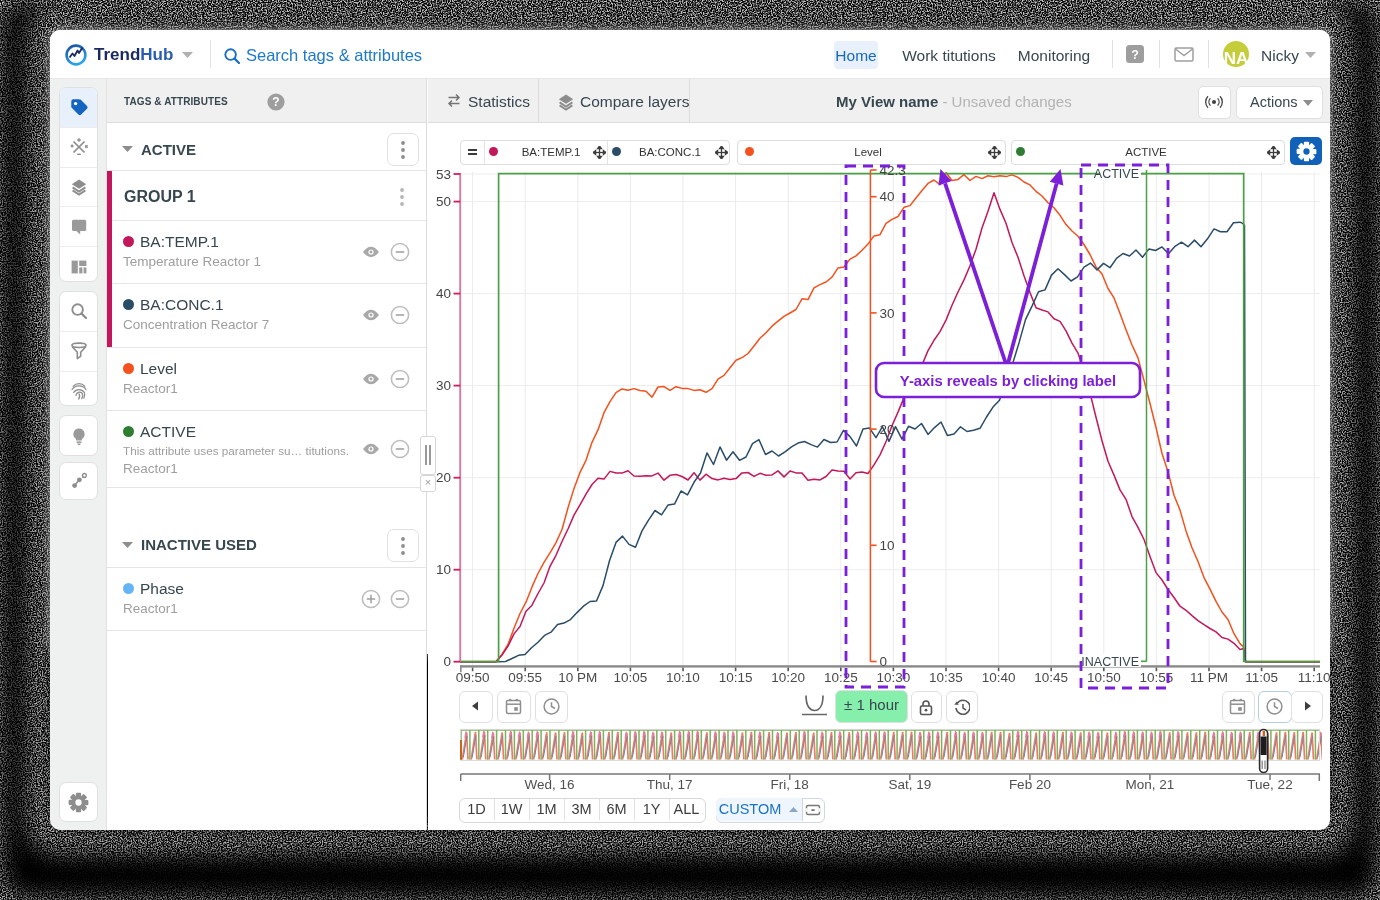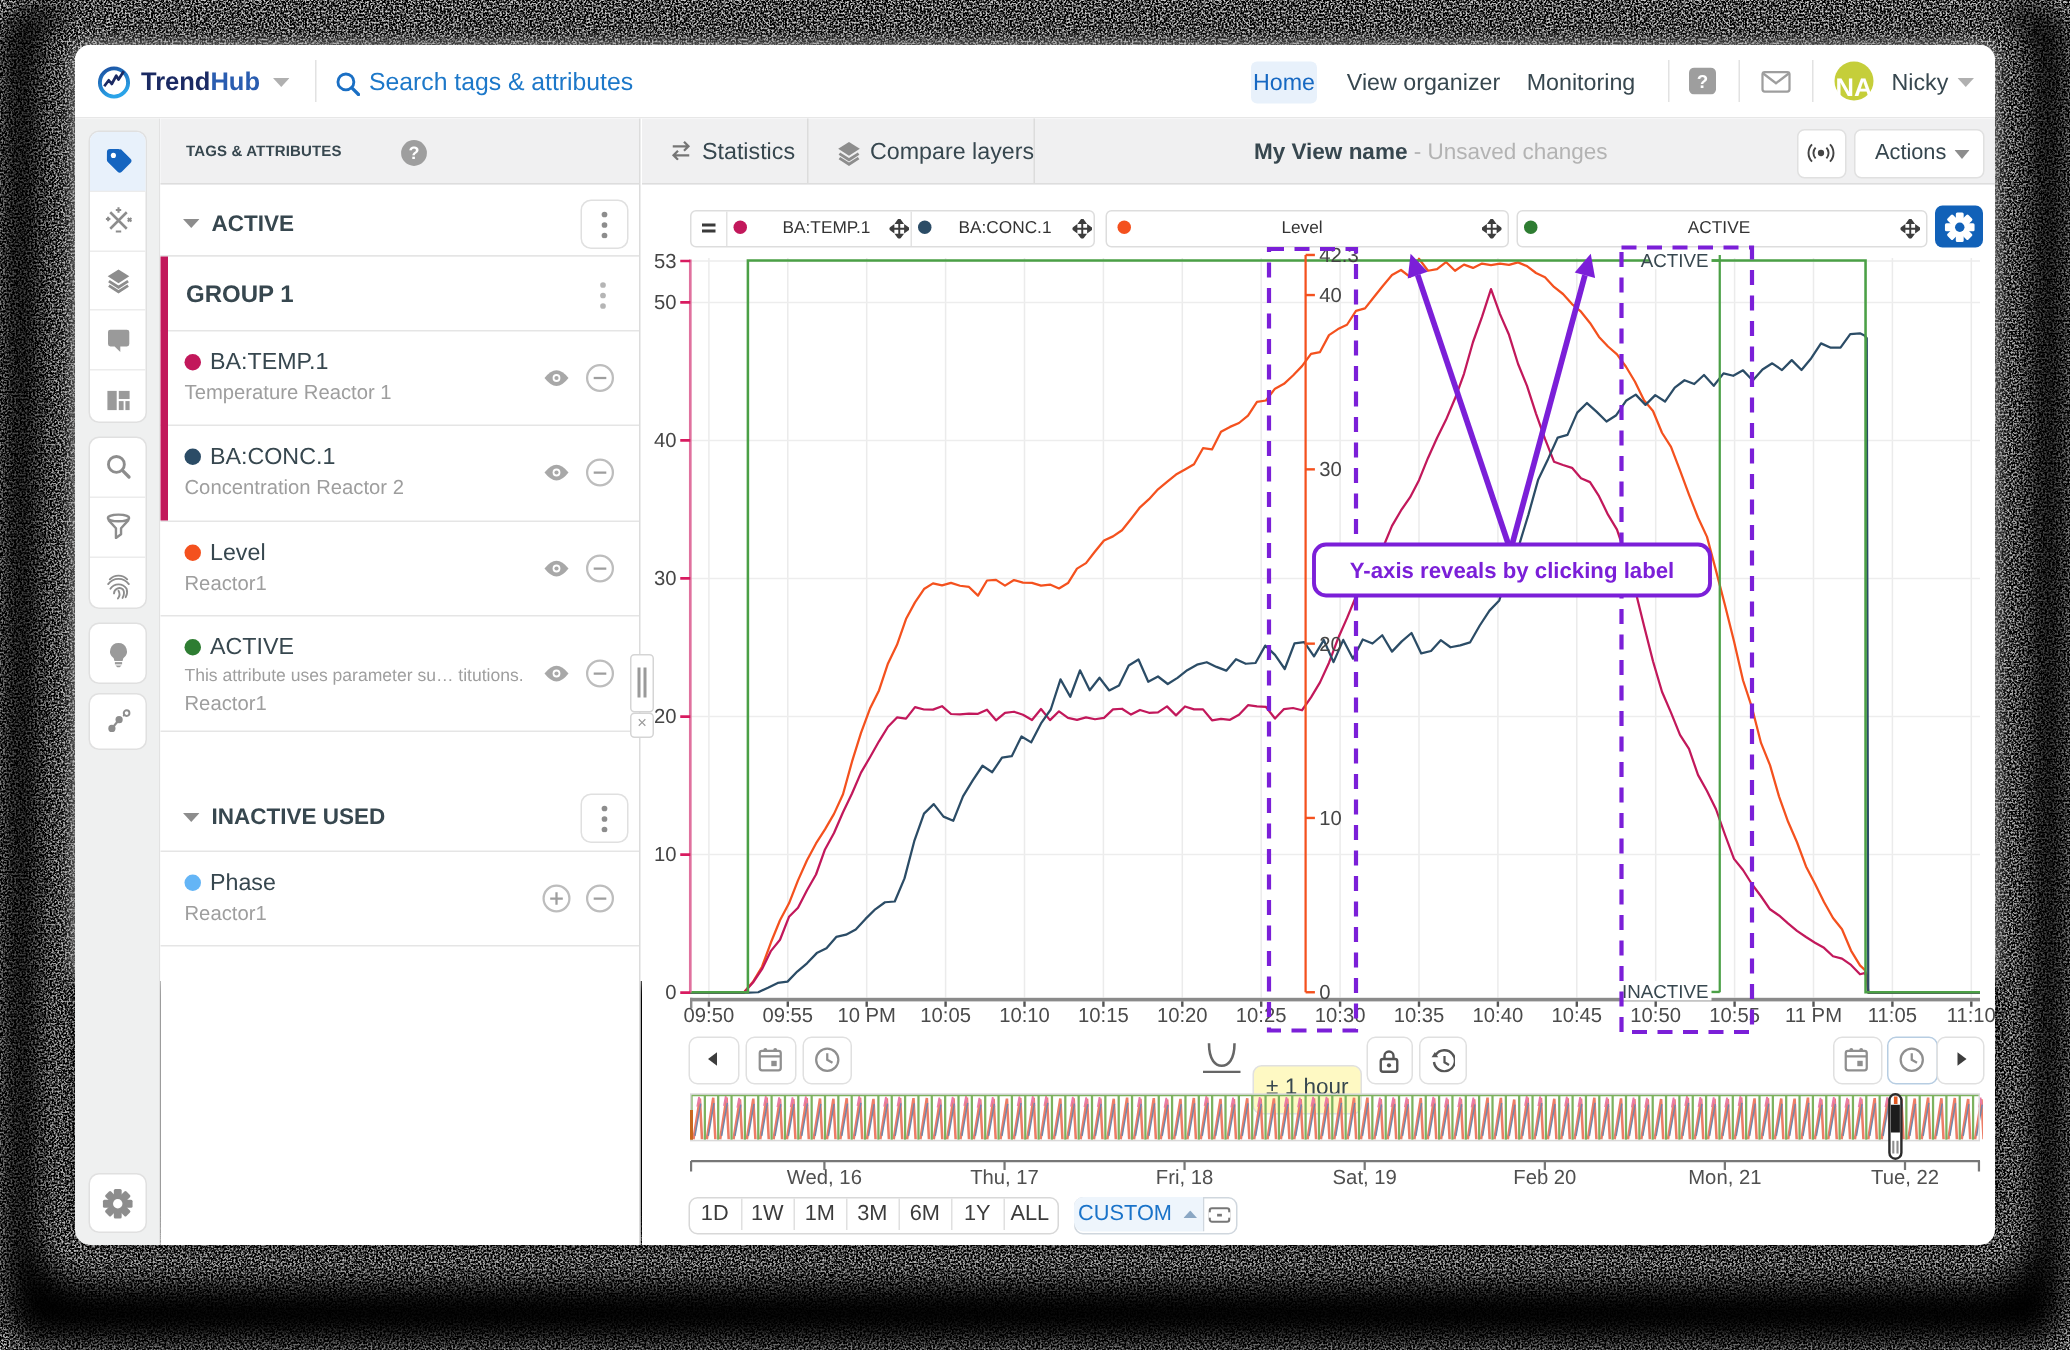--- a/index.html
+++ b/index.html
@@ -60,21 +60,21 @@
 <div class="vsep" style="left:160px;top:10px;height:28px"></div>
 <div class="abs" style="left:172px;top:16px">
         <svg width="18" height="18" viewBox="0 0 18 18" style="">
           <circle cx="8.6" cy="8.6" r="5.3" fill="none" stroke="#1a6fc4" stroke-width="1.9"></circle>
           <line x1="12.6" y1="12.6" x2="17" y2="17" stroke="#1a6fc4" stroke-width="2.2" stroke-linecap="round"></line>
         </svg>
       </div>
 <div class="t" style="left:196px;top:16px;font-size:16.5px;color:#1d78c9;font-weight:normal;">Search tags &amp; attributes</div>
 <div class="abs" style="left:784px;top:11px;width:44px;height:28px;background:#e8f1fb;border-radius:4px"></div>
 <div class="t" style="left:806px;top:17px;transform:translateX(-50%);font-size:15.5px;color:#1668c2;font-weight:normal;">Home</div>
-<div class="t" style="left:899px;top:17px;transform:translateX(-50%);font-size:15.5px;color:#37474f;font-weight:normal;">View organizer</div>
+<div class="t" style="left:899px;top:17px;transform:translateX(-50%);font-size:15.5px;color:#37474f;font-weight:normal;">Work titutions</div>
 <div class="t" style="left:1004px;top:17px;transform:translateX(-50%);font-size:15.5px;color:#37474f;font-weight:normal;">Monitoring</div>
 <div class="vsep" style="left:1062px;top:10px;height:28px"></div>
 <div class="abs" style="left:1076px;top:15px">
         <svg width="18" height="18" viewBox="0 0 18 18" style="">
           <rect x="0" y="0" width="18" height="18" rx="3.5" fill="#9e9e9e"></rect>
           <text x="9" y="13.5" font-size="12.5" font-weight="bold" fill="#fff" text-anchor="middle" font-family="Liberation Sans, sans-serif">?</text>
         </svg>
       </div>
 <div class="vsep" style="left:1109px;top:10px;height:28px"></div>
 <div class="abs" style="left:1124px;top:16px">
@@ -252,21 +252,21 @@
         </svg>
       </div>
       <div class="abs" style="left:283px;top:162.5px">
         <svg width="20" height="20" viewBox="0 0 20 20" style="">
           <circle cx="10" cy="10" r="8.6" fill="none" stroke="#bdbdbd" stroke-width="1.5"></circle>
           <line x1="5.8" y1="10" x2="14.2" y2="10" stroke="#9e9e9e" stroke-width="1.5"></line>
         </svg>
       </div>
 <div class="dot" style="left:15.5px;top:220px;width:11px;height:11px;background:#2b4c66"></div>
       <div class="t" style="left:33px;top:217px;font-size:15.5px;color:#37474f;font-weight:500;">BA:CONC.1</div>
-      <div class="t" style="left:16px;top:238px;font-size:13.5px;color:#9e9e9e;font-weight:normal;">Concentration Reactor 2</div>
+      <div class="t" style="left:16px;top:238px;font-size:13.5px;color:#9e9e9e;font-weight:normal;">Concentration Reactor 7</div>
       <div class="abs" style="left:255px;top:230.0px">
         <svg width="18" height="12" viewBox="0 0 18 12" style="">
           <path d="M1,6 Q9,-4.5 17,6 Q9,16.5 1,6 Z" fill="#a8a8a8"></path>
           <circle cx="9" cy="6" r="2.6" fill="#fff"></circle>
           <circle cx="9" cy="6" r="1.4" fill="#a8a8a8"></circle>
         </svg>
       </div>
       <div class="abs" style="left:283px;top:226.0px">
         <svg width="20" height="20" viewBox="0 0 20 20" style="">
           <circle cx="10" cy="10" r="8.6" fill="none" stroke="#bdbdbd" stroke-width="1.5"></circle>
@@ -595,21 +595,21 @@
           <path d="M9.5,5.2 V9.5 L13,11.5" fill="none" stroke="#8f8f8f" stroke-width="1.5"></path>
         </svg>
       </div>
     </div>
 <div class="abs" style="left:751px;top:664px">
       <svg width="27" height="22" viewBox="0 0 27 22" style="">
         <path d="M5,1.5 C5,13 9.5,16.5 13.5,16.5 C17.5,16.5 22,13 22,1.5" fill="none" stroke="#666" stroke-width="1.7"></path>
         <line x1="1" y1="20.5" x2="26" y2="20.5" stroke="#666" stroke-width="1.5"></line>
       </svg>
     </div>
-<div class="abs" style="left:785px;top:680px;width:71px;height:30.5px;background:#fef9c3;border:1px solid #e0e0e0;border-radius:6px;">
+<div class="abs" style="left:785px;top:660px;width:71px;height:30.5px;background:#86efac;border:1px solid #e0e0e0;border-radius:6px;">
       <div style="width:100%;text-align:center;line-height:28px;font-size:15px;color:#37474f">± 1 hour</div>
     </div>
 <div class="abs" style="left:861px;top:660.5px;width:29px;height:30.5px;background:#fff;border:1px solid #e0e0e0;border-radius:6px;">
       <div style="position:absolute;left:5px;top:6px">
         <svg width="18" height="18" viewBox="0 0 18 18" style="">
           <rect x="3.5" y="8" width="11" height="8.5" rx="1.5" fill="none" stroke="#555" stroke-width="1.6"></rect>
           <path d="M6,8 V6 a3,3 0 0 1 6,0 v2" fill="none" stroke="#555" stroke-width="1.6"></path>
           <circle cx="9" cy="12.2" r="1.4" fill="#555"></circle>
         </svg>
       </div>

